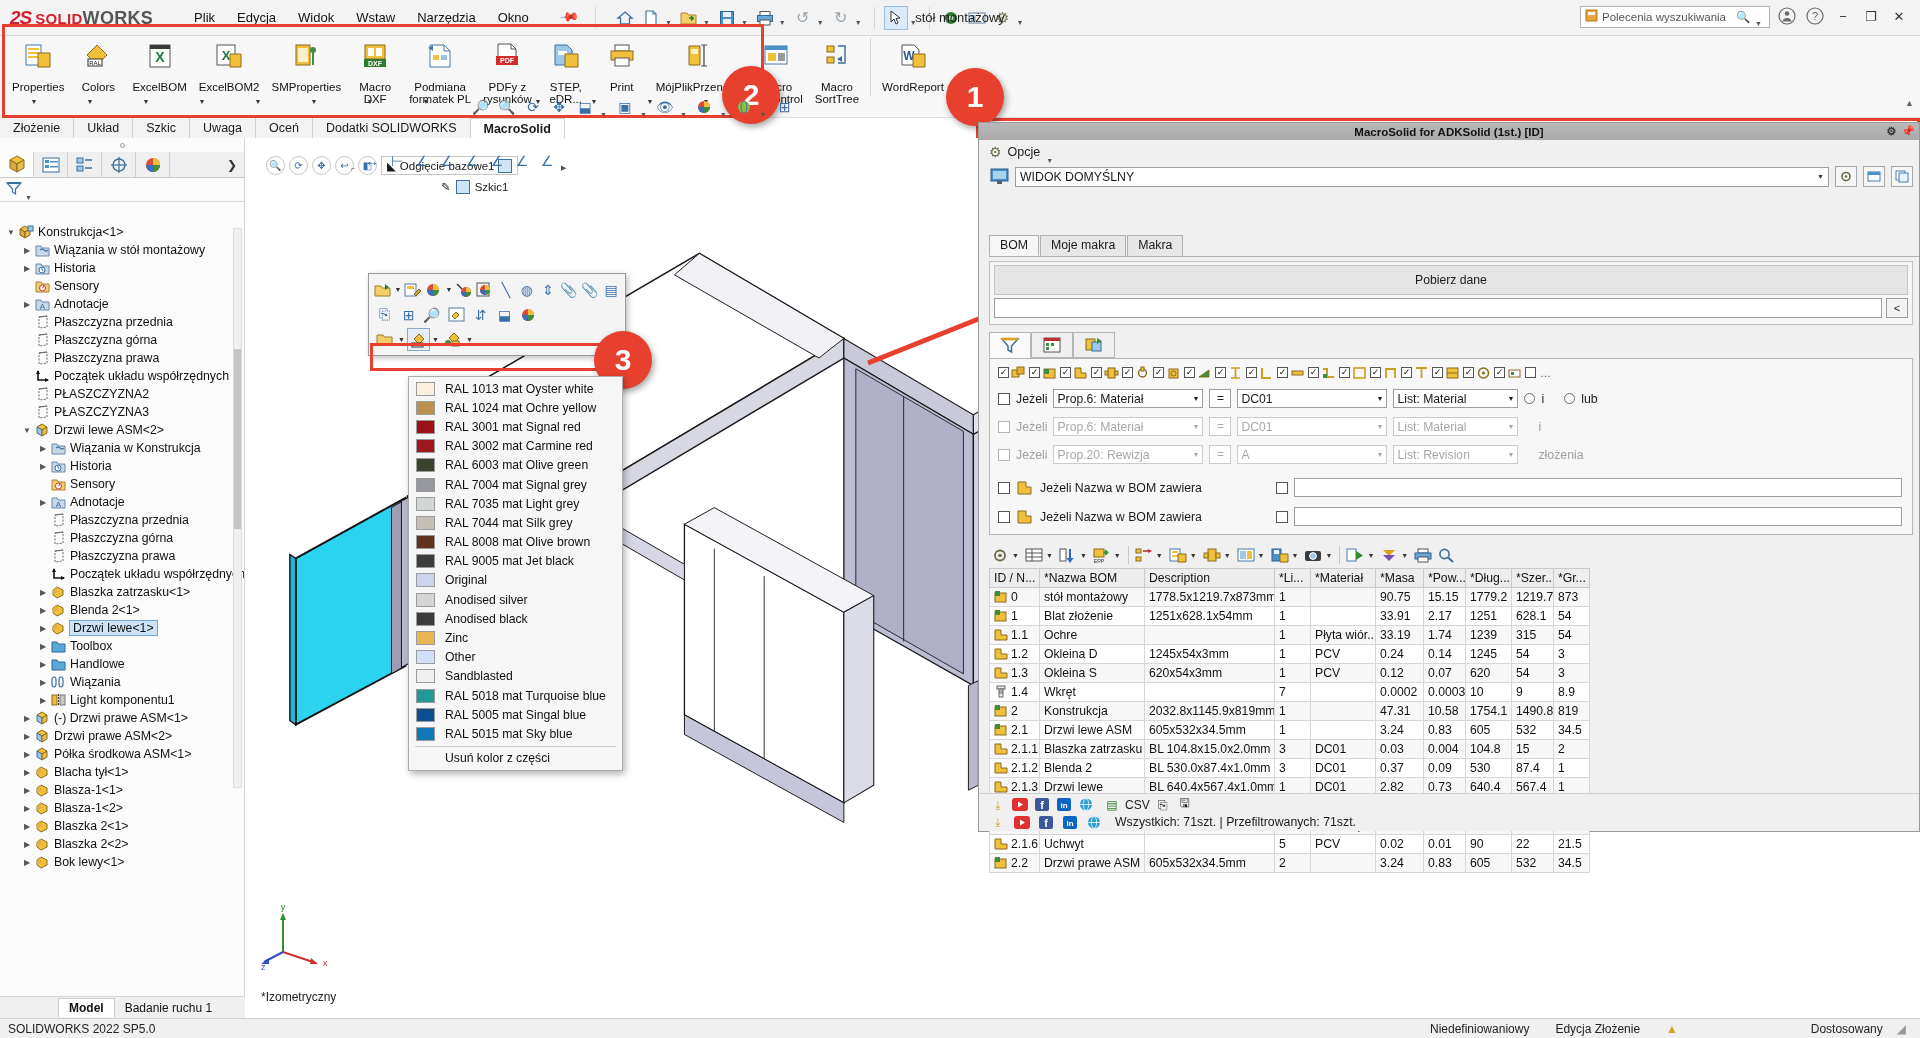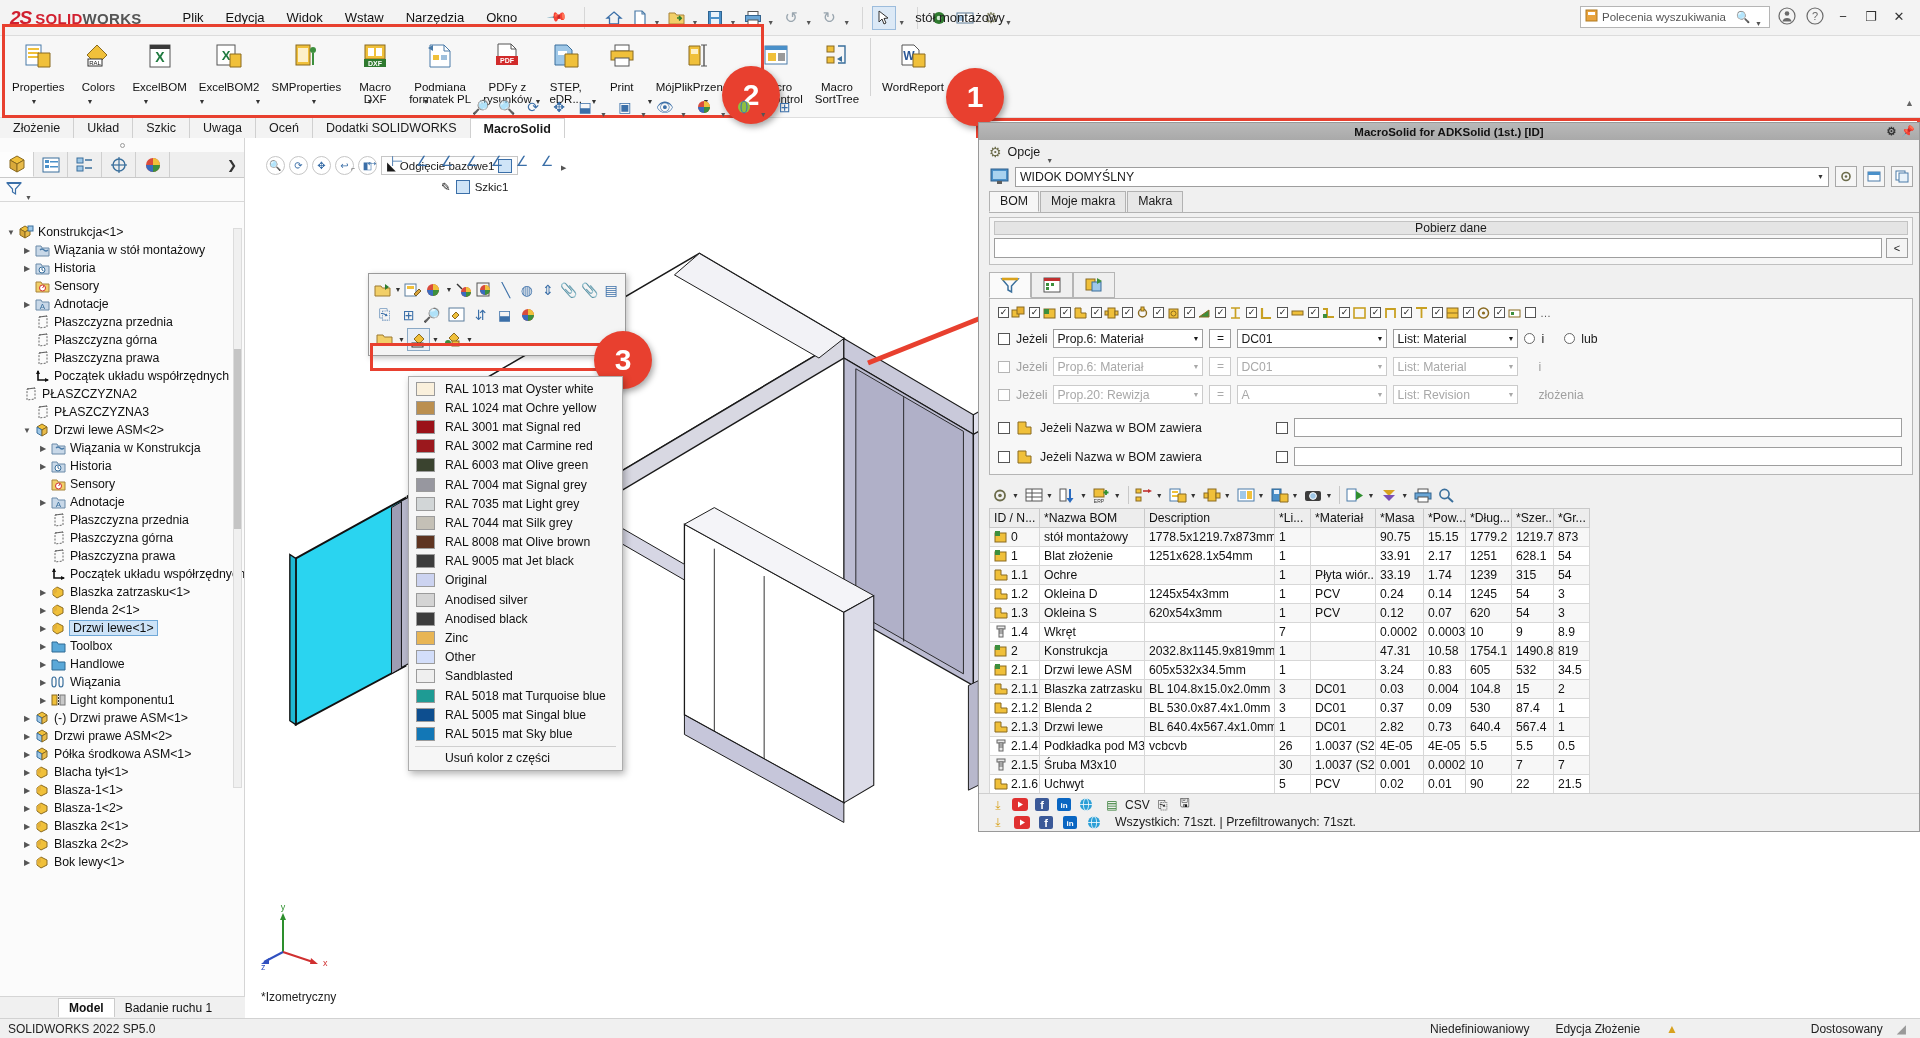--- a/index.html
+++ b/index.html
@@ -12,21 +12,21 @@
     -webkit-font-smoothing:antialiased;
   }
   .app { position:relative; width:1920px; height:1038px; }
 
   
   .titlebar { position:absolute; left:0; top:0; width:1920px; height:36px;
      background:#f3f3f3; border-bottom:1px solid #dcdcdc; display:flex; align-items:center; }
   .sw-logo { margin-left:10px; display:flex; align-items:baseline; }
   .sw-ds { color:#d11f2f; font-size:19px; font-weight:bold; font-style:italic; letter-spacing:-1px; margin-right:4px;}
   .sw-solid { color:#d11f2f; font-size:15px; font-weight:bold; letter-spacing:.3px;}
-  .sw-works { color:#555; font-size:15px; font-weight:bold; letter-spacing:.3px;}
+  .sw-works { color:#555; font-size:18px; font-weight:bold; letter-spacing:.3px;}
   .menubar { display:flex; margin-left:30px; gap:0px; }
   .menubar span { padding:4px 11px; font-size:13px; color:#111; cursor:default;}
   .pin-ico { margin-left:10px; color:#444; font-size:14px; transform:rotate(40deg); display:inline-block;}
   .tb-div { width:1px; height:22px; background:#d6d6d6; margin:0 7px; }
   .qat { display:flex; align-items:center; margin-left:10px; gap:2px;}
   .qicon { width:24px; height:24px; display:flex; align-items:center; justify-content:center; font-size:15px; color:#3a6ea5;}
   .caret { font-size:7px; color:#555; margin:0 3px 0 0; align-self:flex-end; padding-bottom:4px;}
   .doctitle { position:absolute; left:0; right:0; text-align:center; font-size:13px; color:#222; pointer-events:none;}
   .searchbox { position:absolute; right:150px; top:6px; width:190px; height:22px; border:1px solid #b5b5b5;
       background:#fff; font-size:11.5px; color:#555; display:flex; align-items:center; padding:0 4px; gap:4px;}
@@ -121,24 +121,24 @@
   .msp-opt { height:24px; display:flex; align-items:center; padding-left:10px; gap:6px; font-size:12.5px;}
   .gear { font-size:14px; color:#6b6b4a;}
   .msp-viewrow { display:flex; align-items:center; padding:2px 6px 4px 10px; gap:6px;}
   .mon-ico { width:20px; height:18px; display:flex; align-items:center; justify-content:center; font-size:14px;}
   .combo { flex:1; height:20px; border:1px solid #9e9e9e; background:#fff; display:flex; align-items:center;
       padding:0 4px; font-size:12.3px; position:relative;}
   .combo .cv { flex:1; }
   .combo .cd { font-size:7px; color:#333;}
   .sqbtn { width:22px; height:21px; border:1px solid #a8a8a8; background:#f6f6f6; display:flex;
       align-items:center; justify-content:center; font-size:12px;}
-  .msp-tabs { display:flex; margin-left:10px; gap:1px; border-bottom:1px solid #b2b2b2;}
+  .msp-tabs { display:flex; margin-left:10px; gap:1px; border-bottom:1px solid #b2b2b2;margin-top:44px;}
   .mtab { padding:2px 10px 3px 10px; font-size:12.3px; background:#e7e7e7; border:1px solid #b2b2b2; border-bottom:none;}
   .mtab.active { background:#f6f6f6; position:relative; top:0px; border-bottom:1px solid #f6f6f6;}
-  .pob { margin:4px 6px 0 10px; height:14px; background:#e4e4e4; border:1px solid #c3c3c3; display:flex;
+  .pob { margin:4px 6px 0 10px; height:30px; background:#e4e4e4; border:1px solid #c3c3c3; display:flex;
       align-items:center; justify-content:center; font-size:12.2px;}
   .pobrow { display:flex; gap:4px; margin:3px 6px 0 10px;}
   .pobrow .inp { flex:1; height:20px; border:1px solid #9e9e9e; background:#fff;}
   .pobrow .mini { width:22px; height:20px; border:1px solid #9e9e9e; background:#f4f4f4;
       display:flex;align-items:center;justify-content:center;font-size:11px;}
   .filtab { display:flex; margin:7px 0 0 10px; }
   .ftabi { width:42px; height:26px; background:#efefef; border:1px solid #b5b5b5; display:flex;
       align-items:center; justify-content:center; font-size:14px;}
   .ftabi.active { background:#fafafa; border-bottom:1px solid #fafafa;}
   .filterbox { margin:0 6px 0 10px; border:1px solid #b5b5b5; background:#f7f7f7; padding:6px 4px 8px 4px;}
@@ -668,21 +668,21 @@
           <span class="tw"></span>
           <span class="tico">
             <svg width="15" height="14" viewBox="0 0 15 14">
               <path d="M3 2 V11 H13" fill="none" stroke="#111" stroke-width="1.6"></path>
               <polygon points="14,11 10,9 10,13" fill="#111"></polygon>
               <polygon points="3,1 1,5 5,5" fill="#111"></polygon>
             </svg>
           </span>
           <span class="tlbl">Początek układu współrzędnych</span>
         </div>
-        <div class="tnode" style="padding-left: 8px;">
+        <div class="tnode" style="padding-left: 20px;">
           <span class="tw"></span>
           <span class="tico">
             <svg width="15" height="14" viewBox="0 0 15 14">
               <path d="M4 2 L12 1 L12 12 L4 13 Z" fill="none" stroke="#666" stroke-dasharray="2,1.4"></path>
               <path d="M4 2 L12 1" stroke="#666"></path>
             </svg>
           </span>
           <span class="tlbl">PŁASZCZYZNA2</span>
         </div>
         <div class="tnode" style="padding-left: 20px;">

